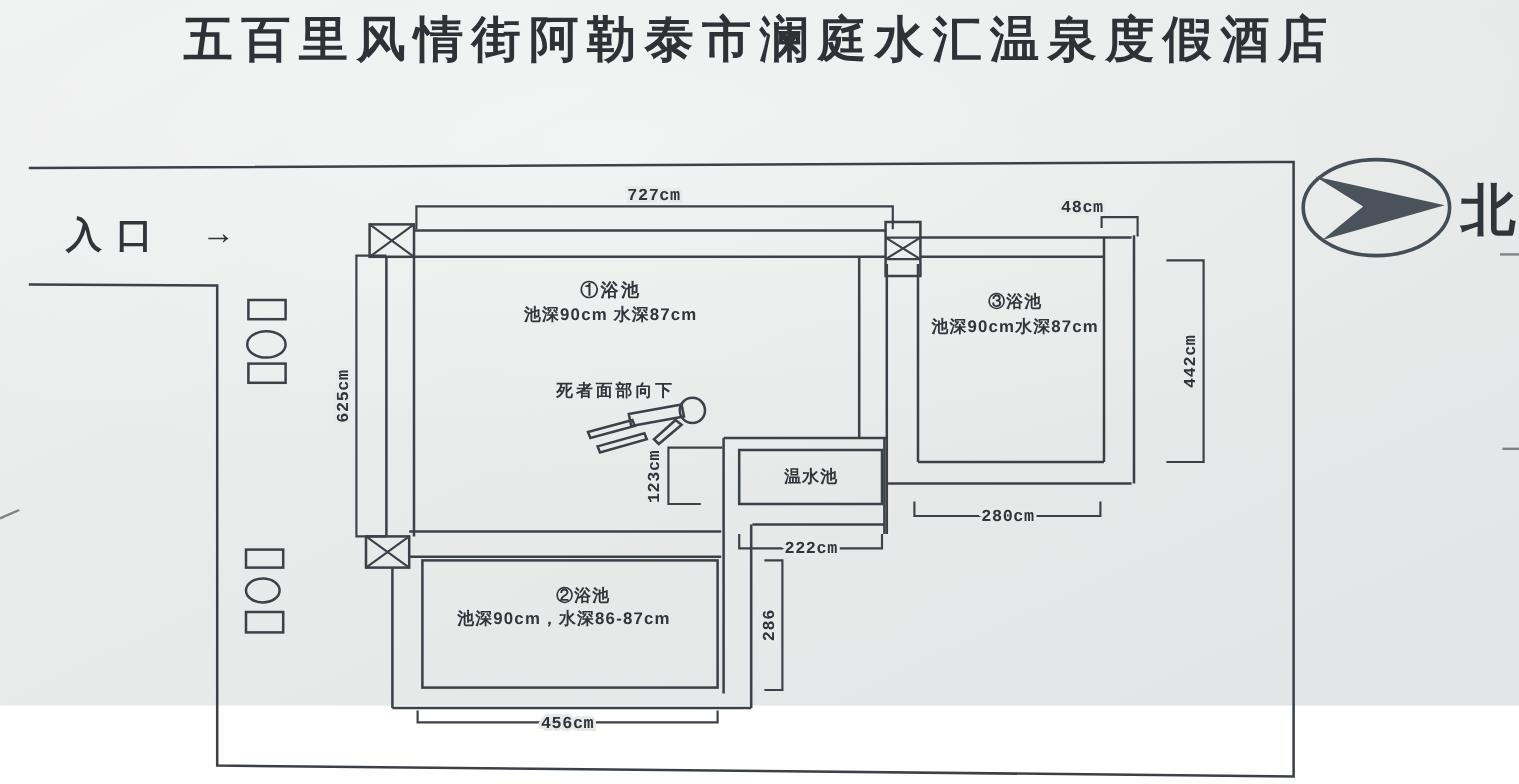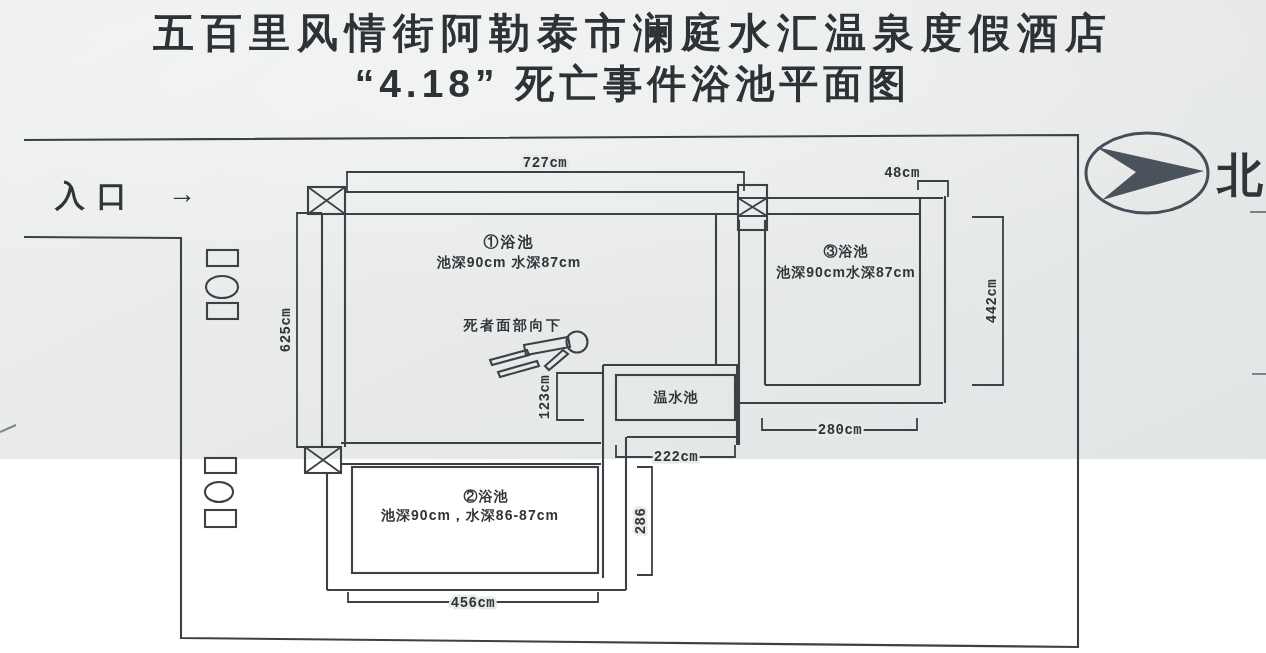--- a/index.html
+++ b/index.html
@@ -1,18 +1,18 @@
 <!DOCTYPE html>
 <html><head>
 <meta charset="utf-8">
 <style>
   html,body{margin:0;padding:0;}
   body{width:1266px;height:653px;overflow:hidden;font-family:"Liberation Sans",sans-serif;}
   .paper{
-    position:relative;width:1266px;height:459px;
+    position:relative;width:1266px;height:588px;
     background:
       radial-gradient(120% 90% at 40% 20%, rgba(255,255,255,0.35) 0%, rgba(255,255,255,0) 55%),
       linear-gradient(155deg,#eff1f0 0%,#e9ebeb 45%,#e2e5e5 100%);
   }
   .title-line{position:absolute;left:0;width:100%;text-align:center;color:#2e3237;font-weight:700;}
   .t1{top:6px;font-size:41px;letter-spacing:7px;}
   .t2{top:57px;font-size:39px;letter-spacing:5px;}
   svg{position:absolute;left:0;top:0;}
   .ln{stroke:#3c4147;stroke-width:2.1;fill:none;}
   .thin{stroke-width:1.8;}
@@ -25,21 +25,20 @@
   .cn-big{font-weight:700;font-size:30px;letter-spacing:12px;}
   .north{font-weight:700;font-size:46px;}
   .artifact{stroke:#5a6066;stroke-width:2;opacity:.75;}
 </style>
 </head>
 <body>
 
 <div class="paper">
 
   <div class="title-line t1">五百里风情街阿勒泰市澜庭水汇温泉度假酒店</div>
-  <div class="title-line t2">“4.18” 死亡事件浴池平面图</div>
 
   <svg width="1266" height="653" viewBox="0 0 1266 653">
 
     <path class="ln" d="M24 237 L181 238 L181 638 L1078 647 L1078 135 L24 140"></path>
 
     <g>
       <text class="cn-big" x="55" y="206">入口</text>
       <text class="cn-big" x="168" y="203" style="letter-spacing:0;font-size:28px">→</text>
     </g>
 

